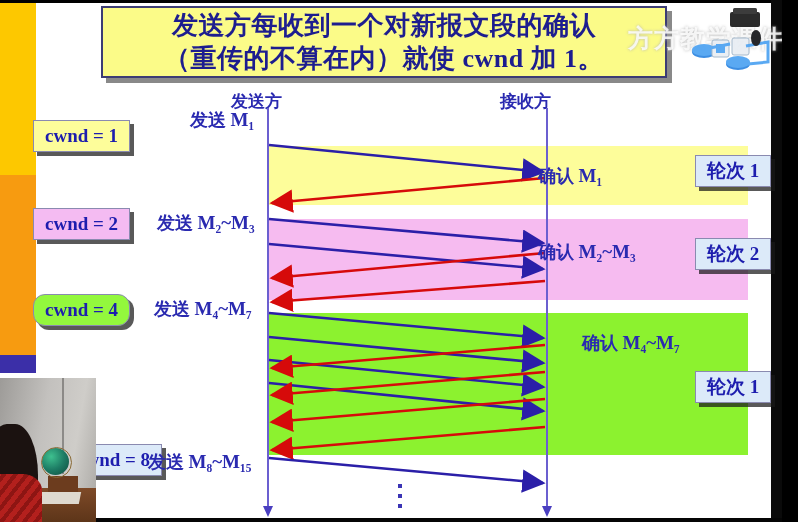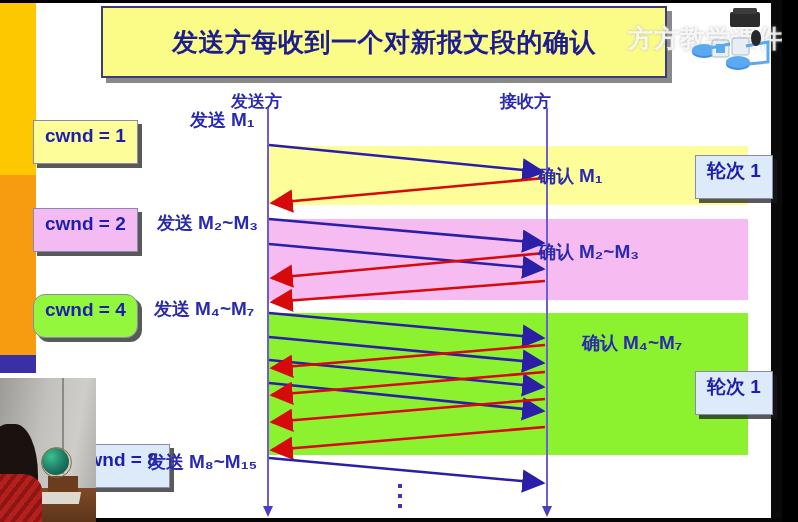--- a/index.html
+++ b/index.html
@@ -8,20 +8,21 @@
   }
   body {
     font-family: "Liberation Sans", "DejaVu Sans", sans-serif;
   }
   #stage {
     position: relative;
     width: 782px;
     height: 522px;
     background: #ffffff;
     overflow: hidden;
+    font-family: Liberation Serif, serif;
   }
   
   .frame-right {
     position: absolute;
     top: 0; right: 0;
     width: 11px; height: 522px;
     background: #0a0a0a;
   }
   .frame-top {
     position: absolute;
@@ -123,21 +124,21 @@
   }
   .tl-head.sender   { left: 263px; top: 506px; }
   .tl-head.receiver { left: 542px; top: 506px; }
 
   
   .tag {
     position: absolute;
     color: #1d1dae;
     font-weight: bold;
     font-size: 19px;
-    padding: 3px 11px 16px 11px;
+    padding: 3px 11px 4px 11px;
     border: 1px solid #8a8ab0;
     box-shadow: 4px 4px 0 rgba(25,25,25,0.72);
     white-space: nowrap;
     box-sizing: border-box;
     line-height: 23px;
   }
   .tag-yellow { background: #fdfd9a; }
   .tag-pink   { background: #f4bbf2; }
   .tag-green  { background: #93f83d; border-radius: 12px; }
   .tag-blue   { background: #dceaf9; margin-left: 32px; }
@@ -263,20 +264,21 @@
   <div class="frame-top"></div>
   <div class="frame-right"></div>
   <div class="frame-bottom"></div>
 
   <div class="rail rail-gold"></div>
   <div class="rail rail-orange"></div>
   <div class="rail rail-blue"></div>
 
   <div class="title-box">
     <div class="title-line">发送方每收到一个对新报文段的确认</div>
+    <div class="title-line">（重传的不算在内）就使 cwnd 加 1。</div>
   </div>
 
   <div class="watermark">方方教学课件资源</div>
 
   <svg class="clipart" viewBox="0 0 96 74">
     <g opacity="0.93">
       <rect x="44" y="6" width="30" height="15" rx="2" fill="#1b1b1b"></rect>
       <rect x="47" y="2" width="24" height="6" rx="1.5" fill="#2e2e2e"></rect>
       <ellipse cx="18" cy="46" rx="12" ry="6" fill="#2f86e0"></ellipse>
       <ellipse cx="18" cy="44" rx="12" ry="6" fill="#4ea3f2"></ellipse>
@@ -334,20 +336,21 @@
       <line x1="269" y1="458" x2="543" y2="483" stroke="#2b1fa8" marker-end="url(#mb)"></line>
     </g>
   </svg>
 
   <div class="tag tag-yellow cw1">cwnd = 1</div>
   <div class="tag tag-pink   cw2">cwnd = 2</div>
   <div class="tag tag-green  cw3">cwnd = 4</div>
   <div class="tag tag-blue   cw4">cwnd = 8</div>
 
   <div class="tag tag-blue rd1">轮次 1</div>
+  <div class="tag tag-blue rd2">轮次 2</div>
   <div class="tag tag-blue rd3">轮次 1</div>
 
   <div class="lbl send1">
     <span>发送</span>
     <span class="m">M₁</span>
   </div>
   <div class="lbl send2">
     <span>发送</span>
     <span class="m">M₂~M₃</span>
   </div>

